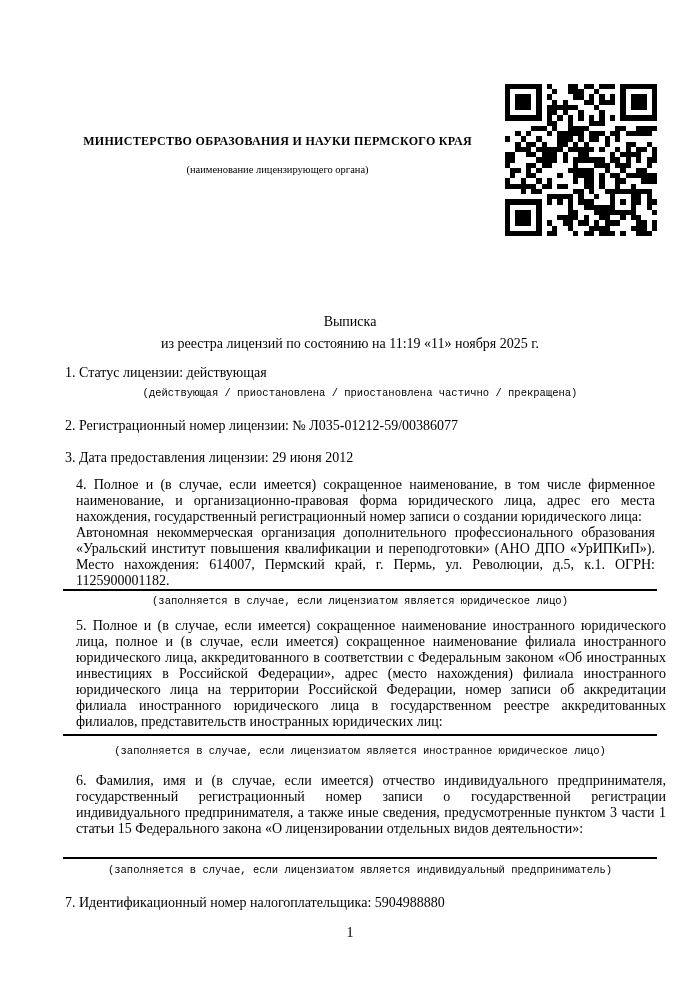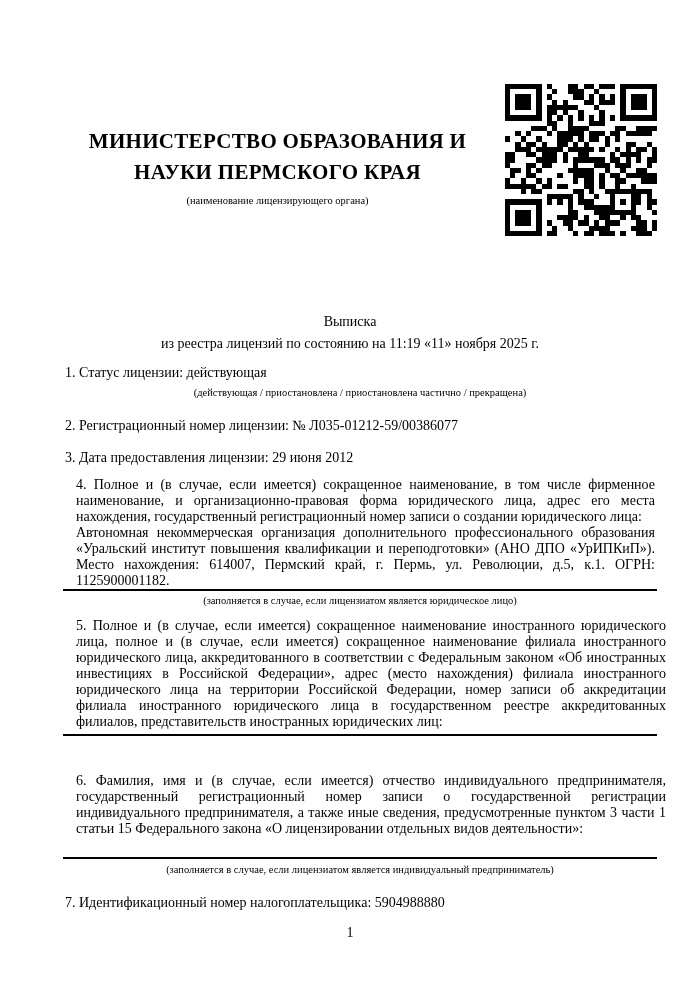--- a/index.html
+++ b/index.html
@@ -6,26 +6,26 @@
   * { margin:0; padding:0; box-sizing:border-box; }
   html,body { background:#888; }
   .page {
     position:relative; width:700px; height:989px; margin:0 auto;
     background:var(--paper); color:var(--ink);
     font-family:"Liberation Serif","DejaVu Serif",serif;
     font-size:14px; overflow:hidden;
   }
   .abs { position:absolute; }
   .ministry-block { top:126px; left:65px; width:425px; text-align:center; }
-  .ministry-name { font-weight:bold; font-size:21px; line-height:31px; letter-spacing:.3px; }
+  .ministry-name { font-weight:bold; font-size:12px; line-height:31px; letter-spacing:.3px; }
   .ministry-caption { font-size:10.5px; margin-top:7px; }
   .qr { top:84px; left:505px; width:152px; height:152px; }
   .doc-title { top:311px; left:0; width:700px; text-align:center; line-height:22px; }
   .item { left:65px; width:590px; }
-  .caption { font-size:10.5px; text-align:center; }
+  .caption { font-size:10.5px; text-align:center;font-family:Liberation Mono, monospace; }
   .para { text-align:justify; line-height:16px;margin-left:11px; }
   .rule { left:63px; width:594px; border-top:2px solid var(--ink); height:0; }
   .page-num { top:925px; left:0; width:700px; text-align:center; }
 </style>
 </head>
 <body>
 
 <div class="page">
 
   <div class="abs ministry-block">
@@ -51,20 +51,21 @@
 
   <div class="abs item" style="top:477px">
     <div class="para">4. Полное и (в случае, если имеется) сокращенное наименование, в том числе фирменное наименование, и организационно-правовая форма юридического лица, адрес его места нахождения, государственный регистрационный номер записи о создании юридического лица:</div>
     <div class="para">Автономная некоммерческая организация дополнительного профессионального образования «Уральский институт повышения квалификации и переподготовки» (АНО ДПО «УрИПКиП»). Место нахождения: 614007, Пермский край, г. Пермь, ул. Революции, д.5, к.1. ОГРН: 1125900001182.</div>
   </div>
   <div class="abs rule" style="top:589px"></div>
   <div class="abs item caption" style="top:595px">(заполняется в случае, если лицензиатом является юридическое лицо)</div>
 
   <div class="abs item para" style="top:618px">5. Полное и (в случае, если имеется) сокращенное наименование иностранного юридического лица, полное и (в случае, если имеется) сокращенное наименование филиала иностранного юридического лица, аккредитованного в соответствии с Федеральным законом «Об иностранных инвестициях в Российской Федерации», адрес (место нахождения) филиала иностранного юридического лица на территории Российской Федерации, номер записи об аккредитации филиала иностранного юридического лица в государственном реестре аккредитованных филиалов, представительств иностранных юридических лиц:</div>
   <div class="abs rule" style="top:734px"></div>
+  <div class="abs item caption" style="top:745px">(заполняется в случае, если лицензиатом является иностранное юридическое лицо)</div>
 
   <div class="abs item para" style="top:773px">6. Фамилия, имя и (в случае, если имеется) отчество индивидуального предпринимателя, государственный регистрационный номер записи о государственной регистрации индивидуального предпринимателя, а также иные сведения, предусмотренные пунктом 3 части 1 статьи 15 Федерального закона «О лицензировании отдельных видов деятельности»:</div>
   <div class="abs rule" style="top:857px"></div>
   <div class="abs item caption" style="top:864px">(заполняется в случае, если лицензиатом является индивидуальный предприниматель)</div>
 
   <div class="abs item" style="top:895px">7. Идентификационный номер налогоплательщика: 5904988880</div>
 
   <div class="abs page-num">1</div>
 
 </div>

